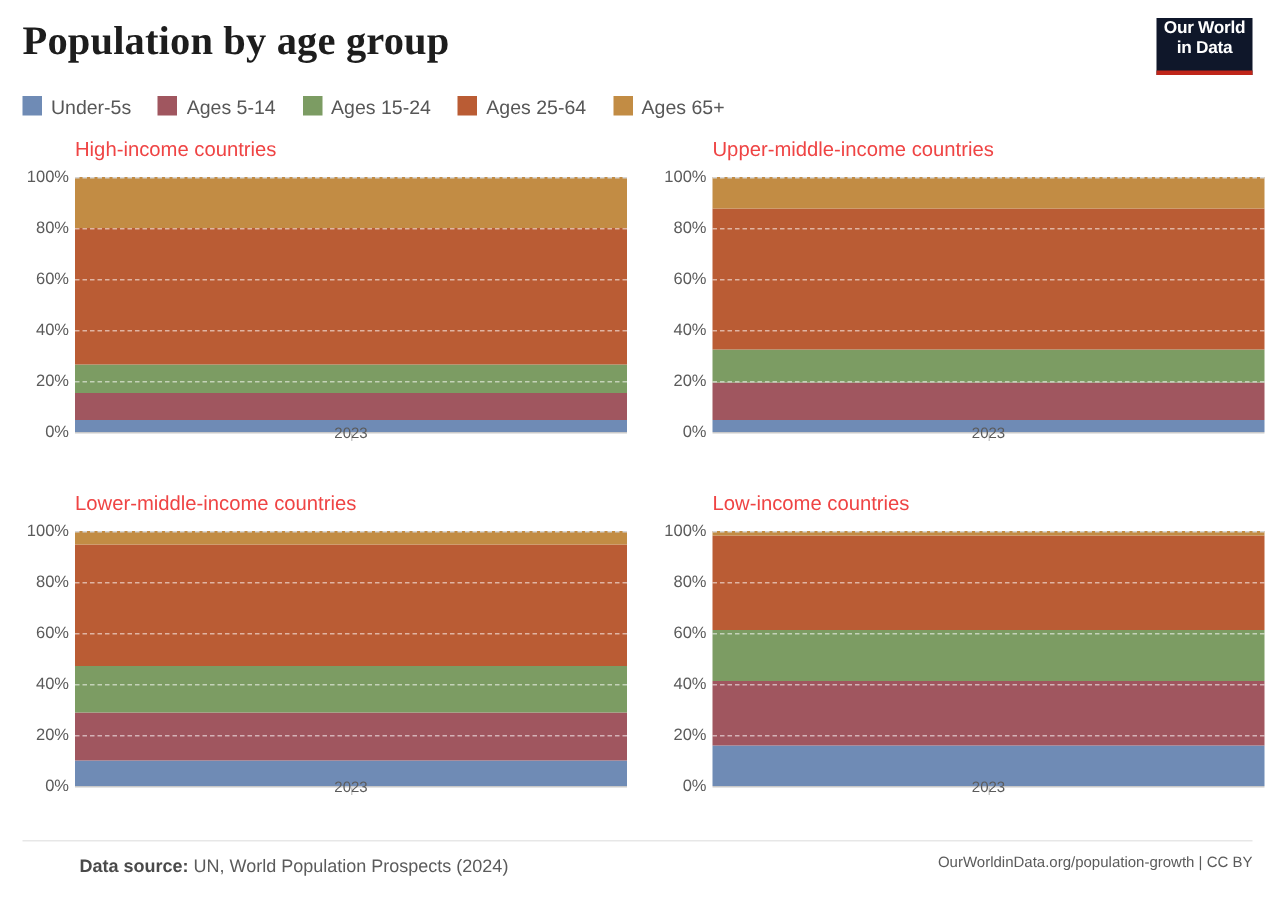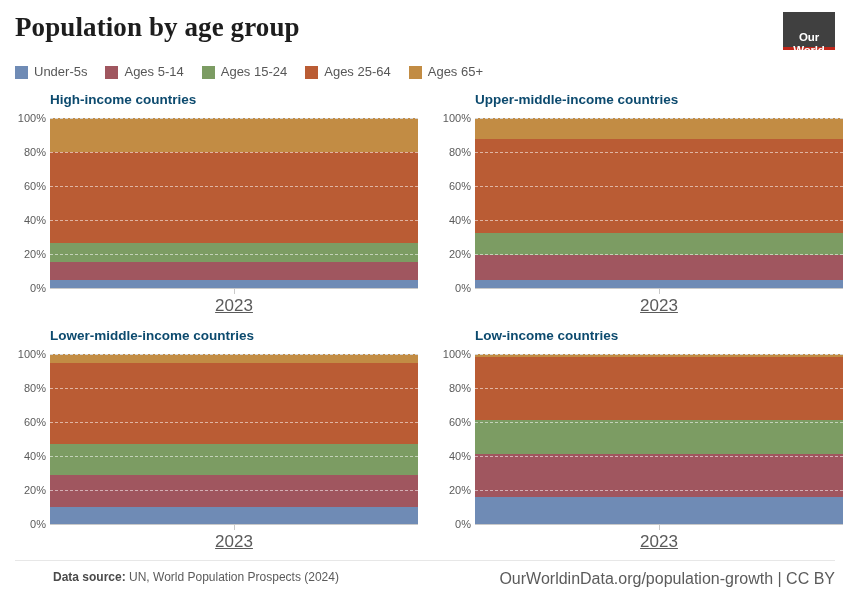--- a/index.html
+++ b/index.html
@@ -33,26 +33,26 @@
     color: #1d1d1d;
     letter-spacing: 0.1px;
     white-space: nowrap;
   }
 
   
   #owid-logo {
     position: absolute;
     right: 15px;
     top: 12px;
-    width: 52px;
+    width: 64px;
     height: 38px;
-    background: #404040;
+    background: #0f172a;
     box-sizing: border-box;
     border-bottom: 3px solid #c0261a;
-    padding-top: 19px;
+    padding-top: 1px;
   }
   #owid-logo .logo-line {
     color: #ffffff;
     font-family: "Liberation Sans", sans-serif;
     font-weight: 700;
     font-size: 11.5px;
     line-height: 13px;
     text-align: center;
     letter-spacing: -0.2px;
   }
@@ -61,21 +61,21 @@
   #legend {
     position: absolute;
     left: 15px;
     top: 64px;
     display: flex;
     align-items: center;
     gap: 18px;
   }
   .legend-item {
     display: flex;
-    align-items: flex-end;
+    align-items: flex-start;
     gap: 6px;
   }
   .legend-swatch {
     width: 13px;
     height: 13px;
     flex: 0 0 13px;
   }
   .legend-label {
     font-size: 13px;
     color: #575757;
@@ -98,22 +98,22 @@
   .panel.p0 { left: 0;   top: 0; }
   .panel.p1 { left: 425px; top: 0; }
   .panel.p2 { left: 0;   top: 236px; padding-left: 12px; }
   .panel.p3 { left: 425px; top: 236px; }
 
   .panel-title {
     position: absolute;
     left: 50px;
     top: 4px;
     font-size: 13.5px;
-    font-weight: 700;
-    color: #0c4a6e;
+    font-weight: 400;
+    color: #ef4444;
     white-space: nowrap;
   }
 
   .plot-wrap {
     position: absolute;
     left: 0;
     top: 30px;
     width: 425px;
     height: 206px;
   }
@@ -171,26 +171,25 @@
   }
   .x-tick {
     position: absolute;
     top: 171px;
     width: 1px;
     height: 5px;
     background: #c9c9c9;
   }
   .x-tick-label {
     position: absolute;
-    top: 178px;
-    font-size: 17px;
+    top: 166px;
+    font-size: 10px;
     color: #5b5b5b;
     transform: translateX(-50%);
     white-space: nowrap;
-    text-decoration: underline;
   }
 
   
   #footer {
     position: absolute;
     left: 0;
     top: 560px;
     width: 850px;
     height: 40px;
   }
@@ -212,21 +211,21 @@
   }
   #footer-source .src-label {
     font-weight: 700;
     color: #4a4a4a;
     margin-left: 38px;
   }
   #footer-link {
     position: absolute;
     right: 15px;
     top: 10px;
-    font-size: 16px;
+    font-size: 10px;
     color: #5b5b5b;
     white-space: nowrap;
   }
 </style>
 </head>
 <body>
 
 <div id="header">
   <div id="chart-title">Population by age group</div>
 

